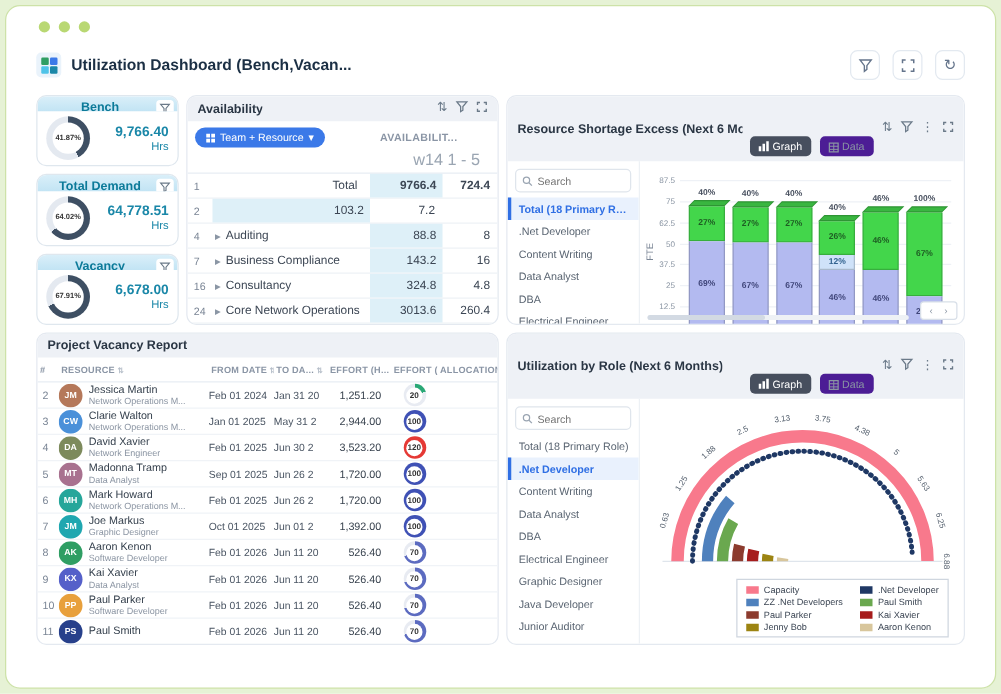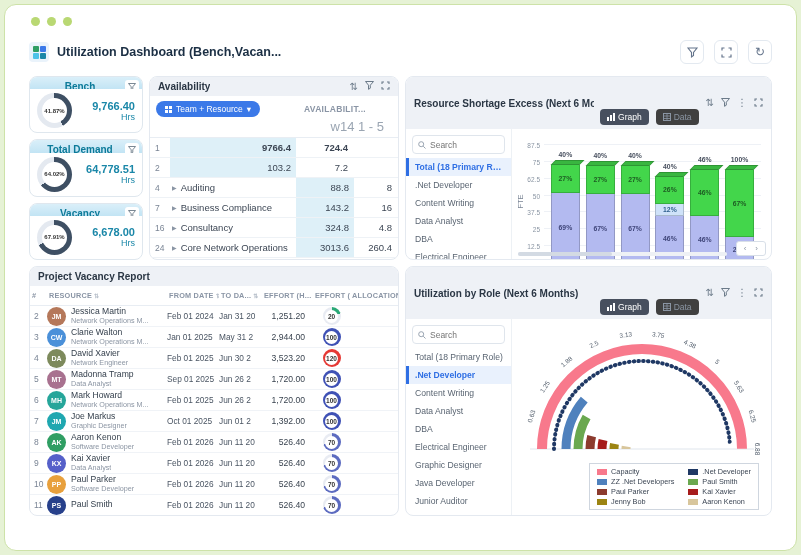--- a/index.html
+++ b/index.html
@@ -24,21 +24,21 @@
 .stat-value{margin-left:auto;text-align:right;color:#1a87a8;}
 .stat-value .num{font-size:11px;font-weight:bold;white-space:nowrap;}
 .stat-value .unit{font-size:9px;}
 .panel{background:#fff;border:1px solid #e4e9f0;border-radius:8px;overflow:hidden;display:flex;flex-direction:column;min-height:0;}
 .panel-header{background:#eef1f6;padding:4px 8px;display:flex;align-items:center;gap:6px;flex:none;}
 .panel-title{font-size:10px;font-weight:bold;color:#2a3644;white-space:nowrap;overflow:hidden;}
 .panel-actions{margin-left:auto;display:flex;align-items:center;gap:7px;color:#6b7a89;}
 .pa-icon{font-size:10px;color:#6b7a89;cursor:pointer;line-height:1;}
 .toggle-btn{display:flex;align-items:center;gap:3px;font-size:8.5px;padding:3px 7px;border-radius:4px;cursor:pointer;margin-top:28px;}
 .toggle-btn.active{background:#474f5e;color:#fff;}
-.toggle-btn.inactive{background:#404040;color:#8a95a3;}
+.toggle-btn.inactive{background:#4c1d95;color:#8a95a3;align-items:flex-end;}
 
 .avail-header-row{padding:5px 6px 2px;border-bottom:1px solid #e8edf3;}
 .ah-line1{display:flex;align-items:center;}
 .group-pill{background:#3b79e8;color:#fff;font-size:8.5px;padding:3px 9px;border-radius:10px;display:flex;align-items:center;gap:4px;cursor:pointer;}
 .avail-col-head{margin-left:auto;font-size:8.5px;font-weight:bold;color:#8a95a5;letter-spacing:.3px;padding-right:26px;}
 .ah-line2{text-align:right;font-size:13px;color:#9aa5b2;padding:2px 8px 1px 0;}
 .avail-row{display:grid;grid-template-columns:20px 1fr 58px 44px;align-items:stretch;border-bottom:1px solid #eef2f6;height:20px;font-size:9.5px;color:#3c4654;cursor:pointer;}
 .avail-row>div{display:flex;align-items:center;}
 .c-num{color:#7a8595;padding-left:5px;font-size:8.5px;}
 .c-name{overflow:hidden;white-space:nowrap;}
@@ -218,20 +218,23 @@
             <span>Team + Resource</span>
             <span>▾</span>
           </span>
           <span class="avail-col-head">AVAILABILIT...</span>
         </div>
         <div class="ah-line2">w14 1 - 5</div>
       </div>
       <div>
           <div class="avail-row total">
             <div class="c-num">1</div>
+            <div class="c-name">
+              <span>Total</span>
+            </div>
             <div class="c-v1">9766.4</div>
             <div class="c-v2">724.4</div>
           </div>
           <div class="avail-row">
             <div class="c-num">2</div>
             <div class="c-v1">103.2</div>
             <div class="c-v2">7.2</div>
           </div>
           <div class="avail-row">
             <div class="c-num">4</div>

